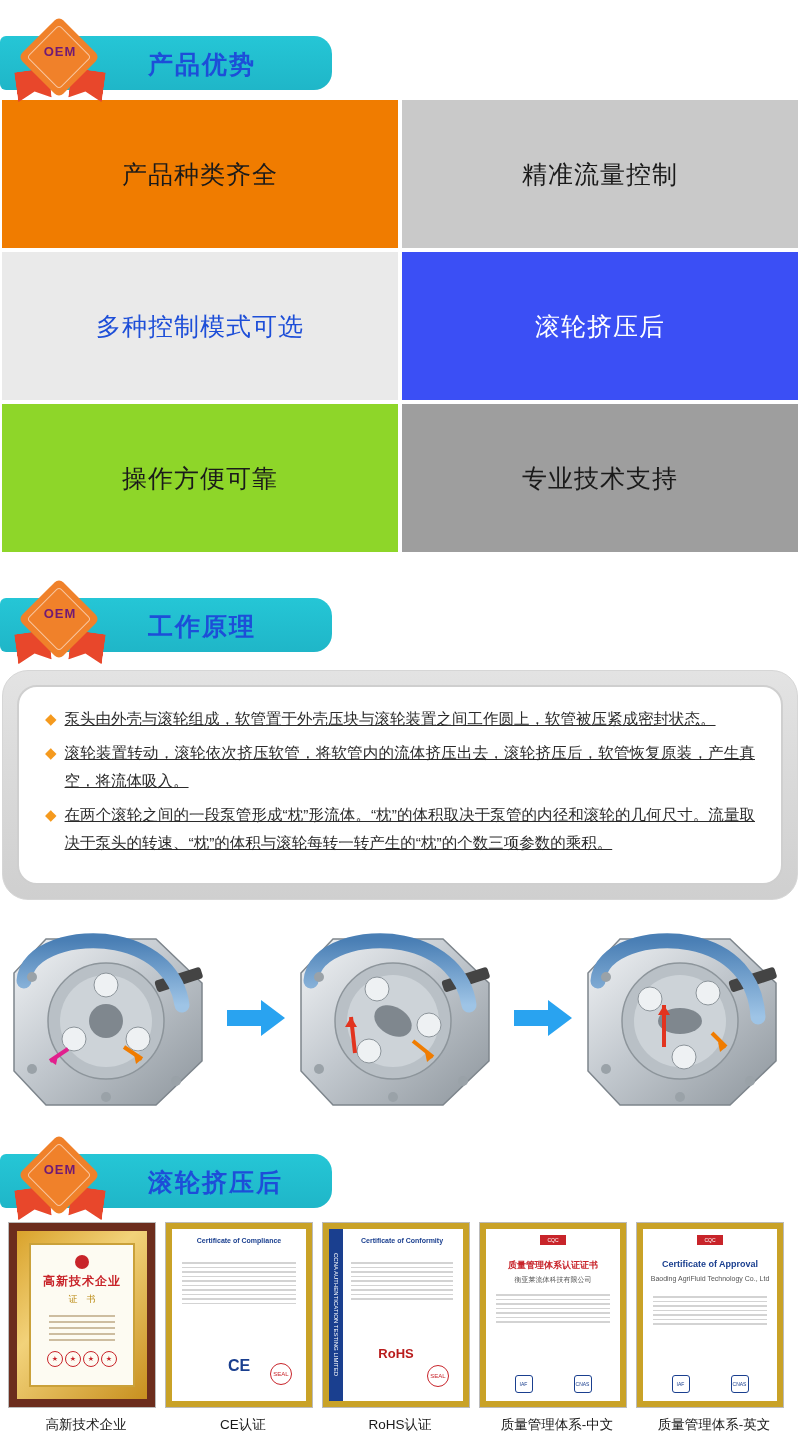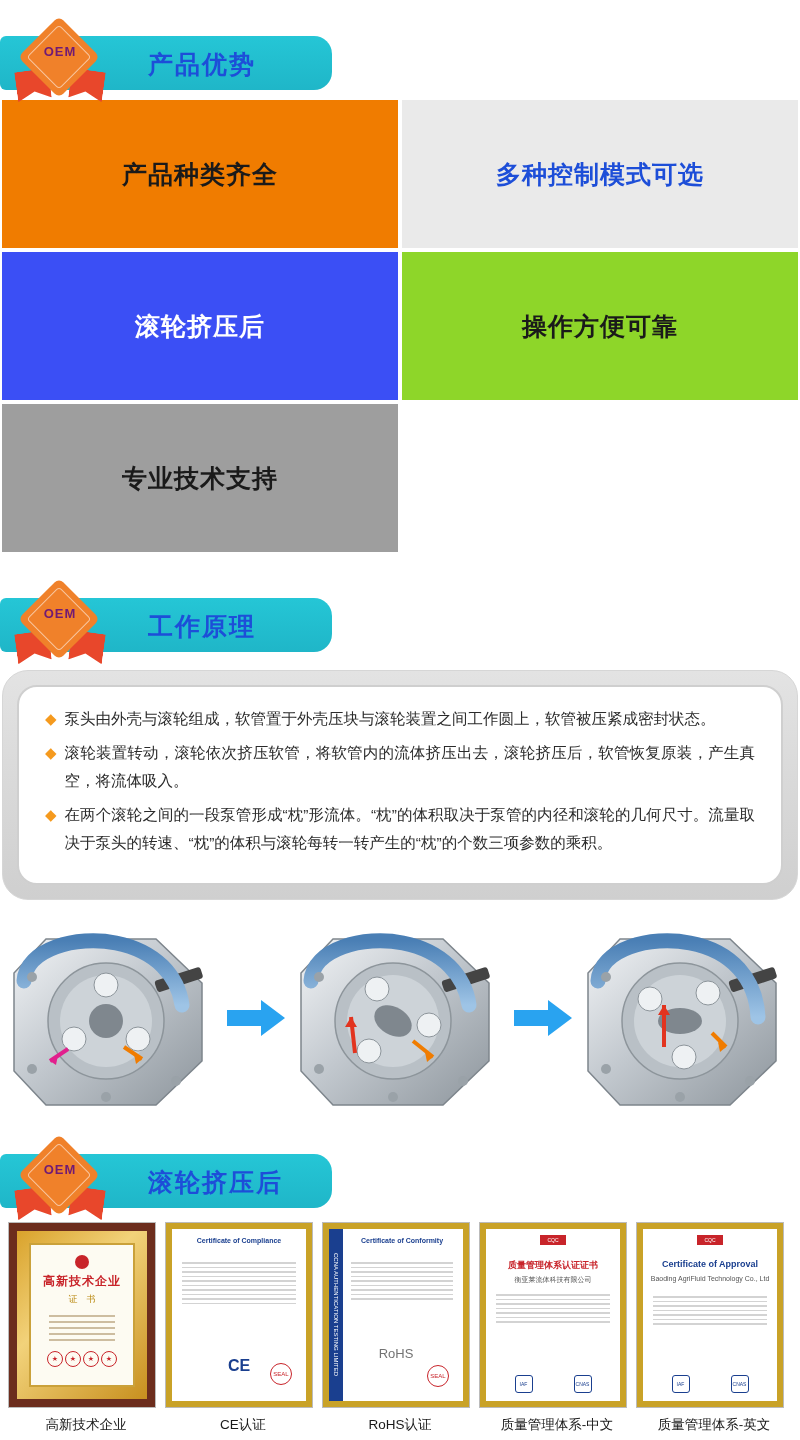--- a/index.html
+++ b/index.html
@@ -67,21 +67,21 @@
   
   .adv-grid {
     display:grid;
     grid-template-columns: 400px 400px;
     grid-auto-rows: 152px;
     gap: 0;
     margin-top: 6px;
   }
   .adv-cell {
     display:flex; align-items:center; justify-content:center;
-    font-size: 25px; font-weight: bold;
+    font-size: 25px; font-weight: normal;
     letter-spacing: 1px;
     border: 2px solid #ffffff;
   }
 
   
   .principle-wrap {
     margin: 16px 0 0 0;
     padding: 0 2px;
   }
   .principle-outer {
@@ -106,20 +106,21 @@
     font-size: 15px;
     line-height: 28px;
     margin-right: 8px;
     flex: none;
   }
   .p-text {
     font-size: 15.5px;
     line-height: 28px;
     color: #2b2b2b;
     text-align: justify;
+    text-decoration: underline;
   }
 
   
   .pumps {
     display:flex;
     align-items:center;
     justify-content:center;
     gap: 6px;
     margin-top: 18px;
     height: 200px;
@@ -163,21 +164,21 @@
 
   
   .paper { position:absolute; inset:0; background:#ffffff; border:6px solid #c9a227; }
   .paper.red2 { border-color:#c9a227; }
   .paper .ph { position:absolute; top:8px; left:8px; right:8px; text-align:center; font-size:7px; font-weight:bold; color:#1a3f8f;}
   .paper .pl { position:absolute; left:10px; right:10px; }
   .paper .pl i { display:block; height:1.5px; background:#d3d3d3; margin:3px 0;}
   .paper .stamp { position:absolute; width:22px;height:22px;border:1.5px solid #c8242a;border-radius:50%; color:#c8242a;font-size:6px;display:flex;align-items:center;justify-content:center;}
   .paper .sideband { position:absolute; left:0; top:0; bottom:0; width:14px; background:#1a3f8f; color:#fff; font-size:6px; writing-mode: vertical-rl; display:flex;align-items:center;justify-content:center;}
   .paper .ce { position:absolute; bottom:26px; left:50%; transform:translateX(-50%); font-size:16px; font-weight:bold; color:#1a3f8f;}
-  .paper .rohs { position:absolute; bottom:40px; left:50%; transform:translateX(-50%); font-size:13px; font-weight:normal; color:#737373;}
+  .paper .rohs { position:absolute; bottom:40px; left:50%; transform:translateX(-50%); font-size:13px; font-weight:bold; color:#b91c1c;}
   .paper .cntitle { position:absolute; top:30px; left:0; right:0; text-align:center; font-size:9px; font-weight:bold; color:#c8242a;}
   .paper .cnsub { position:absolute; top:46px; left:0; right:0; text-align:center; font-size:7px; color:#555;}
   .paper .toplogo { position:absolute; top:6px; left:50%; transform:translateX(-50%); width:26px;height:10px;background:#c8242a; color:#fff; font-size:5px; display:flex;align-items:center;justify-content:center;}
   .paper .badges { position:absolute; bottom:8px; left:8px; right:8px; display:flex; justify-content:space-around; }
   .paper .badges span { width:18px;height:18px;border:1px solid #1a3f8f;border-radius:3px; font-size:5px; color:#1a3f8f; display:flex;align-items:center;justify-content:center;}
 </style>
 </head>
 <body>
 
 <div class="page">
@@ -189,20 +190,23 @@
       <div class="ribL"></div>
       <div class="ribR"></div>
       <div class="diamond"></div>
       <div class="oem">OEM</div>
     </div>
   </div>
 
   <div class="adv-grid">
     <div class="adv-cell" style="background:#f07c00;color:#1a1a1a;">
       <span>产品种类齐全</span>
+    </div>
+    <div class="adv-cell" style="background:#c9c9c9;color:#1a1a1a;">
+      <span>精准流量控制</span>
     </div>
     <div class="adv-cell" style="background:#eaeaea;color:#1d4ed8;">
       <span>多种控制模式可选</span>
     </div>
     <div class="adv-cell" style="background:#3b4ff5;color:#ffffff;">
       <span>滚轮挤压后</span>
     </div>
     <div class="adv-cell" style="background:#8ed629;color:#1a1a1a;">
       <span>操作方便可靠</span>
     </div>

